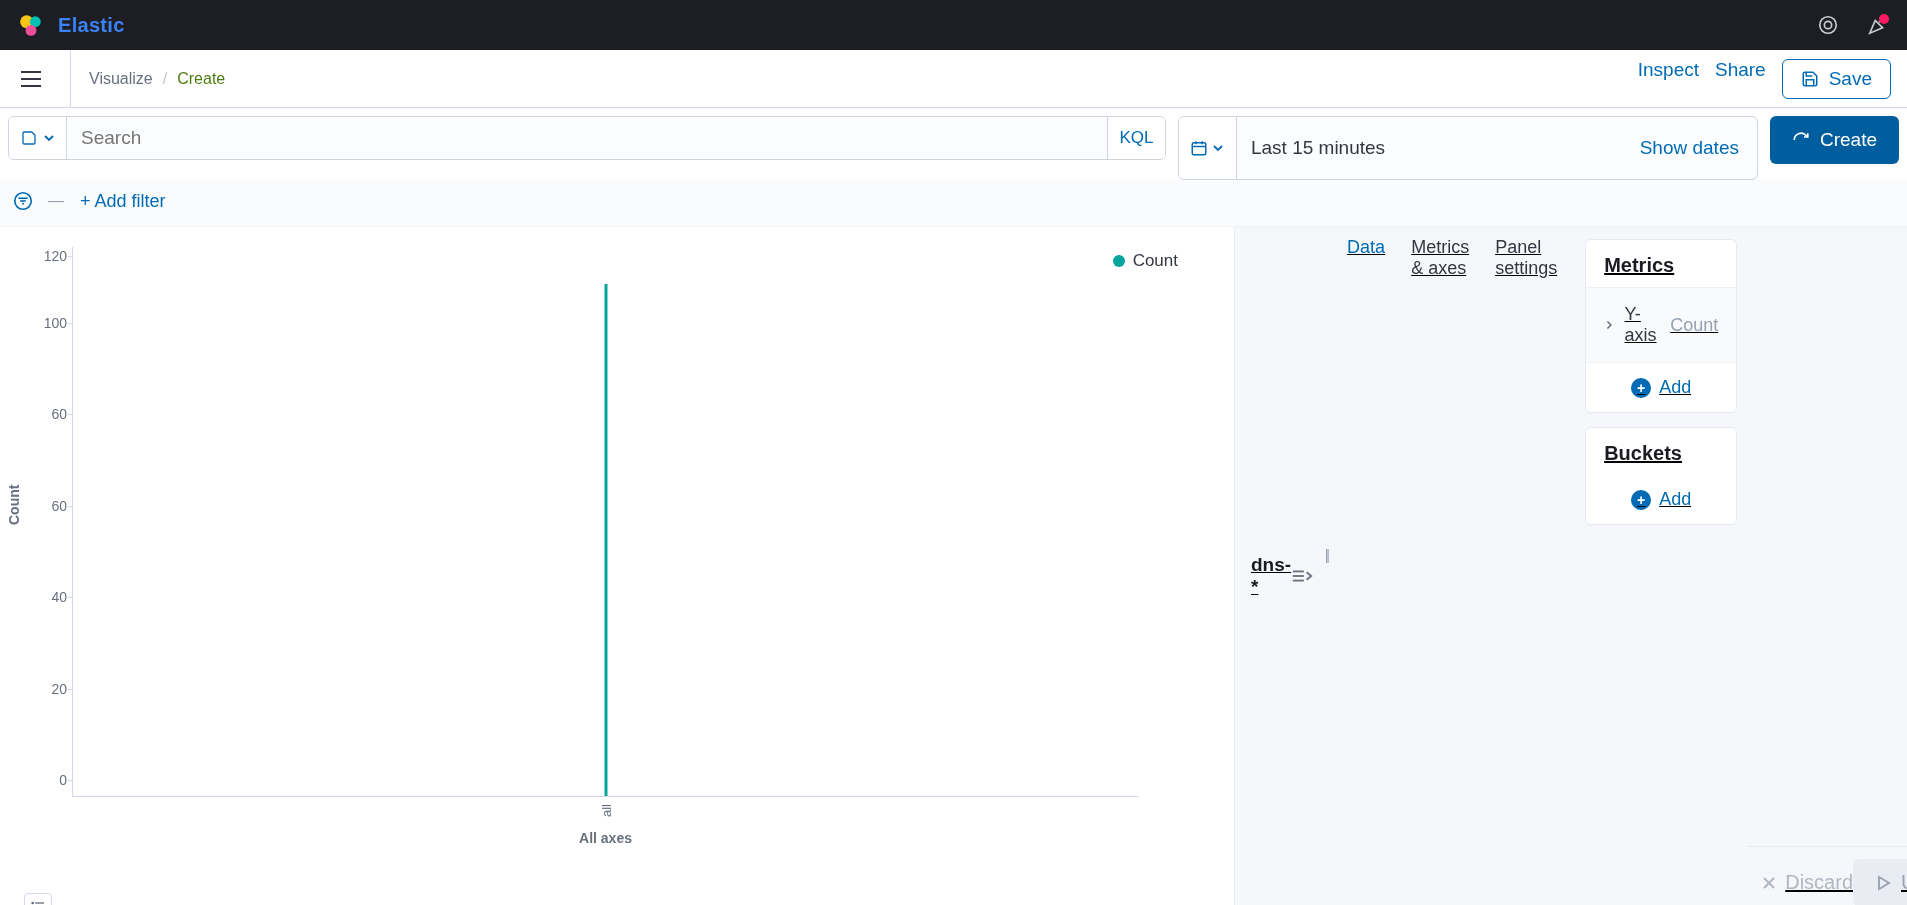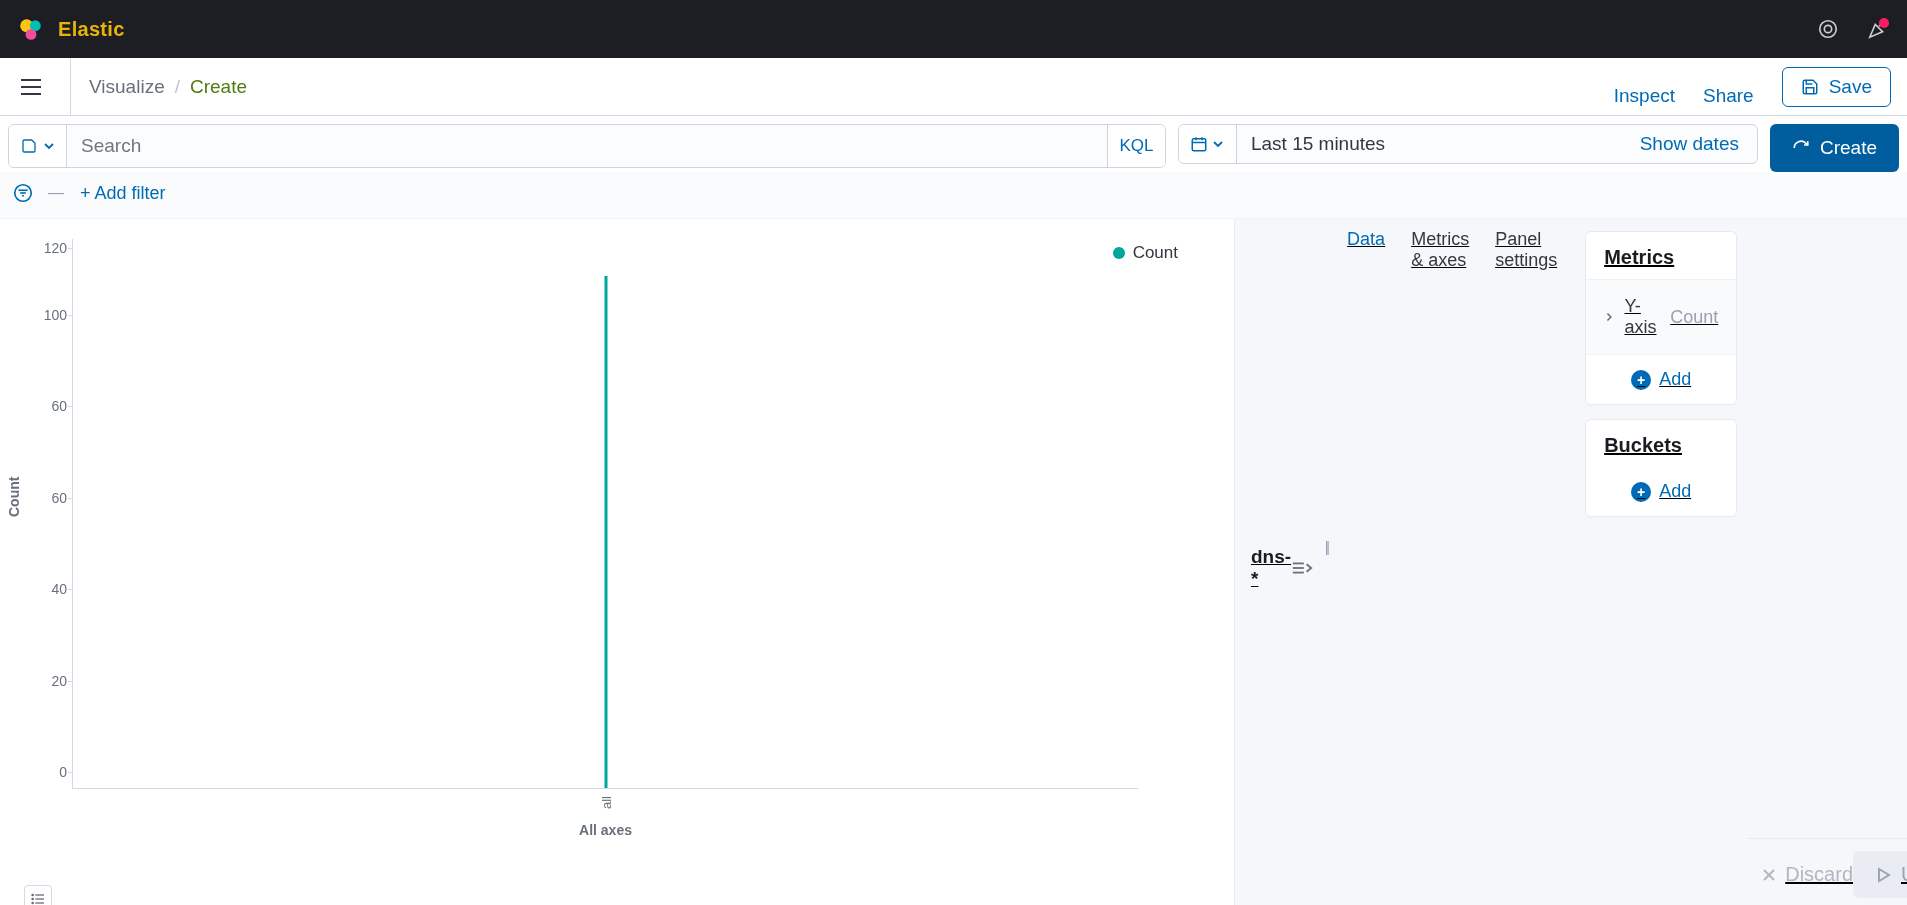--- a/index.html
+++ b/index.html
@@ -1,43 +1,43 @@
 <!DOCTYPE html>
 <html><head>
 <meta charset="utf-8">
 <style>
   * { box-sizing: border-box; margin: 0; padding: 0; font-family: -apple-system, BlinkMacSystemFont, "Segoe UI", Helvetica, Arial, sans-serif; }
   body { width: 1907px; height: 905px; overflow: hidden; background: #fff; }
 
   
-  .top-header { background: #1d1e24; height: 58px; display: flex; align-items: center; padding: 0 18px; color: #eab308; justify-content: space-between; }
+  .top-header { background: #1d1e24; height: 50px; display: flex; align-items: center; padding: 0 18px; color: #3b82f6; justify-content: space-between; }
   .top-left { display: flex; align-items: center; gap: 14px; }
   .brand { font-size: 20px; font-weight: 600; letter-spacing: .3px; }
   .top-right { display: flex; align-items: center; gap: 28px; color:#98a2b3; }
   .pink-dot { position:absolute; top:0; right:0; width:10px; height:10px; background:#ff1b63; border-radius:50%; }
 
   
   .sub-header { height: 58px; border-bottom: 1px solid #d3dae6; display:flex; align-items:center; justify-content:space-between; padding: 0 16px 0 10px; }
   .sub-left { display:flex; align-items:center; gap: 18px; }
   .hamburger { padding: 6px 10px; color:#343741; cursor:pointer; }
   .divider-v { width:1px; height:58px; background:#d3dae6; }
-  .breadcrumb { font-size:19px; color:#69707d; display:flex; align-items:center; gap:10px; }
+  .breadcrumb { font-size:16px; color:#69707d; display:flex; align-items:center; gap:10px; }
   .breadcrumb .current { color:#4d7c0f; font-weight:500; }
-  .sub-right { display:flex; align-items:flex-end; gap: 28px; }
+  .sub-right { display:flex; align-items:flex-start; gap: 16px; }
   .link { color:#006bb4; font-size:19px; cursor:pointer; }
   .save-btn { border:1px solid #006bb4; color:#006bb4; background:#fff; border-radius:6px; padding: 8px 18px; font-size:19px; display:flex; align-items:center; gap:10px; cursor:pointer; }
 
   
   .query-row { display:flex; gap:12px; padding: 8px 8px 0 8px; align-items:stretch; }
   .search-group { flex:1; display:flex; border:1px solid #cfd4dc; border-radius:6px; overflow:hidden; background:#fbfcfd; height:44px; }
   .search-prefix { width:58px; border-right:1px solid #cfd4dc; display:flex; align-items:center; justify-content:center; gap:6px; color:#006bb4; background:#fff; cursor:pointer;}
   .search-input { flex:1; padding: 0 14px; font-size:19px; color:#69707d; display:flex; align-items:center; }
   .search-input input { border:none; outline:none; background:transparent; width:100%; font-size:19px; }
   .kql-badge { width:58px; border-left:1px solid #cfd4dc; display:flex; align-items:center; justify-content:center; color:#006bb4; font-size:17px; cursor:pointer; background:#fff;}
-  .date-group { width:580px; display:flex; border:1px solid #cfd4dc; border-radius:6px; background:#fbfcfd; height:40px; overflow:hidden;}
+  .date-group { width:580px; display:flex; border:1px solid #cfd4dc; border-radius:6px; background:#fbfcfd; height:64px; overflow:hidden;}
   .date-prefix { width:58px; border-right:1px solid #cfd4dc; display:flex; align-items:center; justify-content:center; gap:4px; color:#006bb4; background:#fff; cursor:pointer;}
   .date-text { flex:1; display:flex; align-items:center; padding:0 14px; font-size:19px; color:#343741;}
   .show-dates { padding:0 18px; display:flex; align-items:center; color:#006bb4; font-size:19px; cursor:pointer;}
   .refresh-btn { background:#005e9e; color:#fff; border:none; border-radius:6px; padding: 0 22px; font-size:19px; display:flex; align-items:center; gap:10px; height:48px; cursor:pointer;}
 
   
   .filter-row { padding: 10px 12px 14px 12px; display:flex; align-items:center; gap:14px; border-bottom:1px solid #eef1f6; background:#fafbfd;}
   .filter-icon { color:#006bb4; }
   .add-filter { color:#006bb4; font-size:18px; cursor:pointer;}
 

